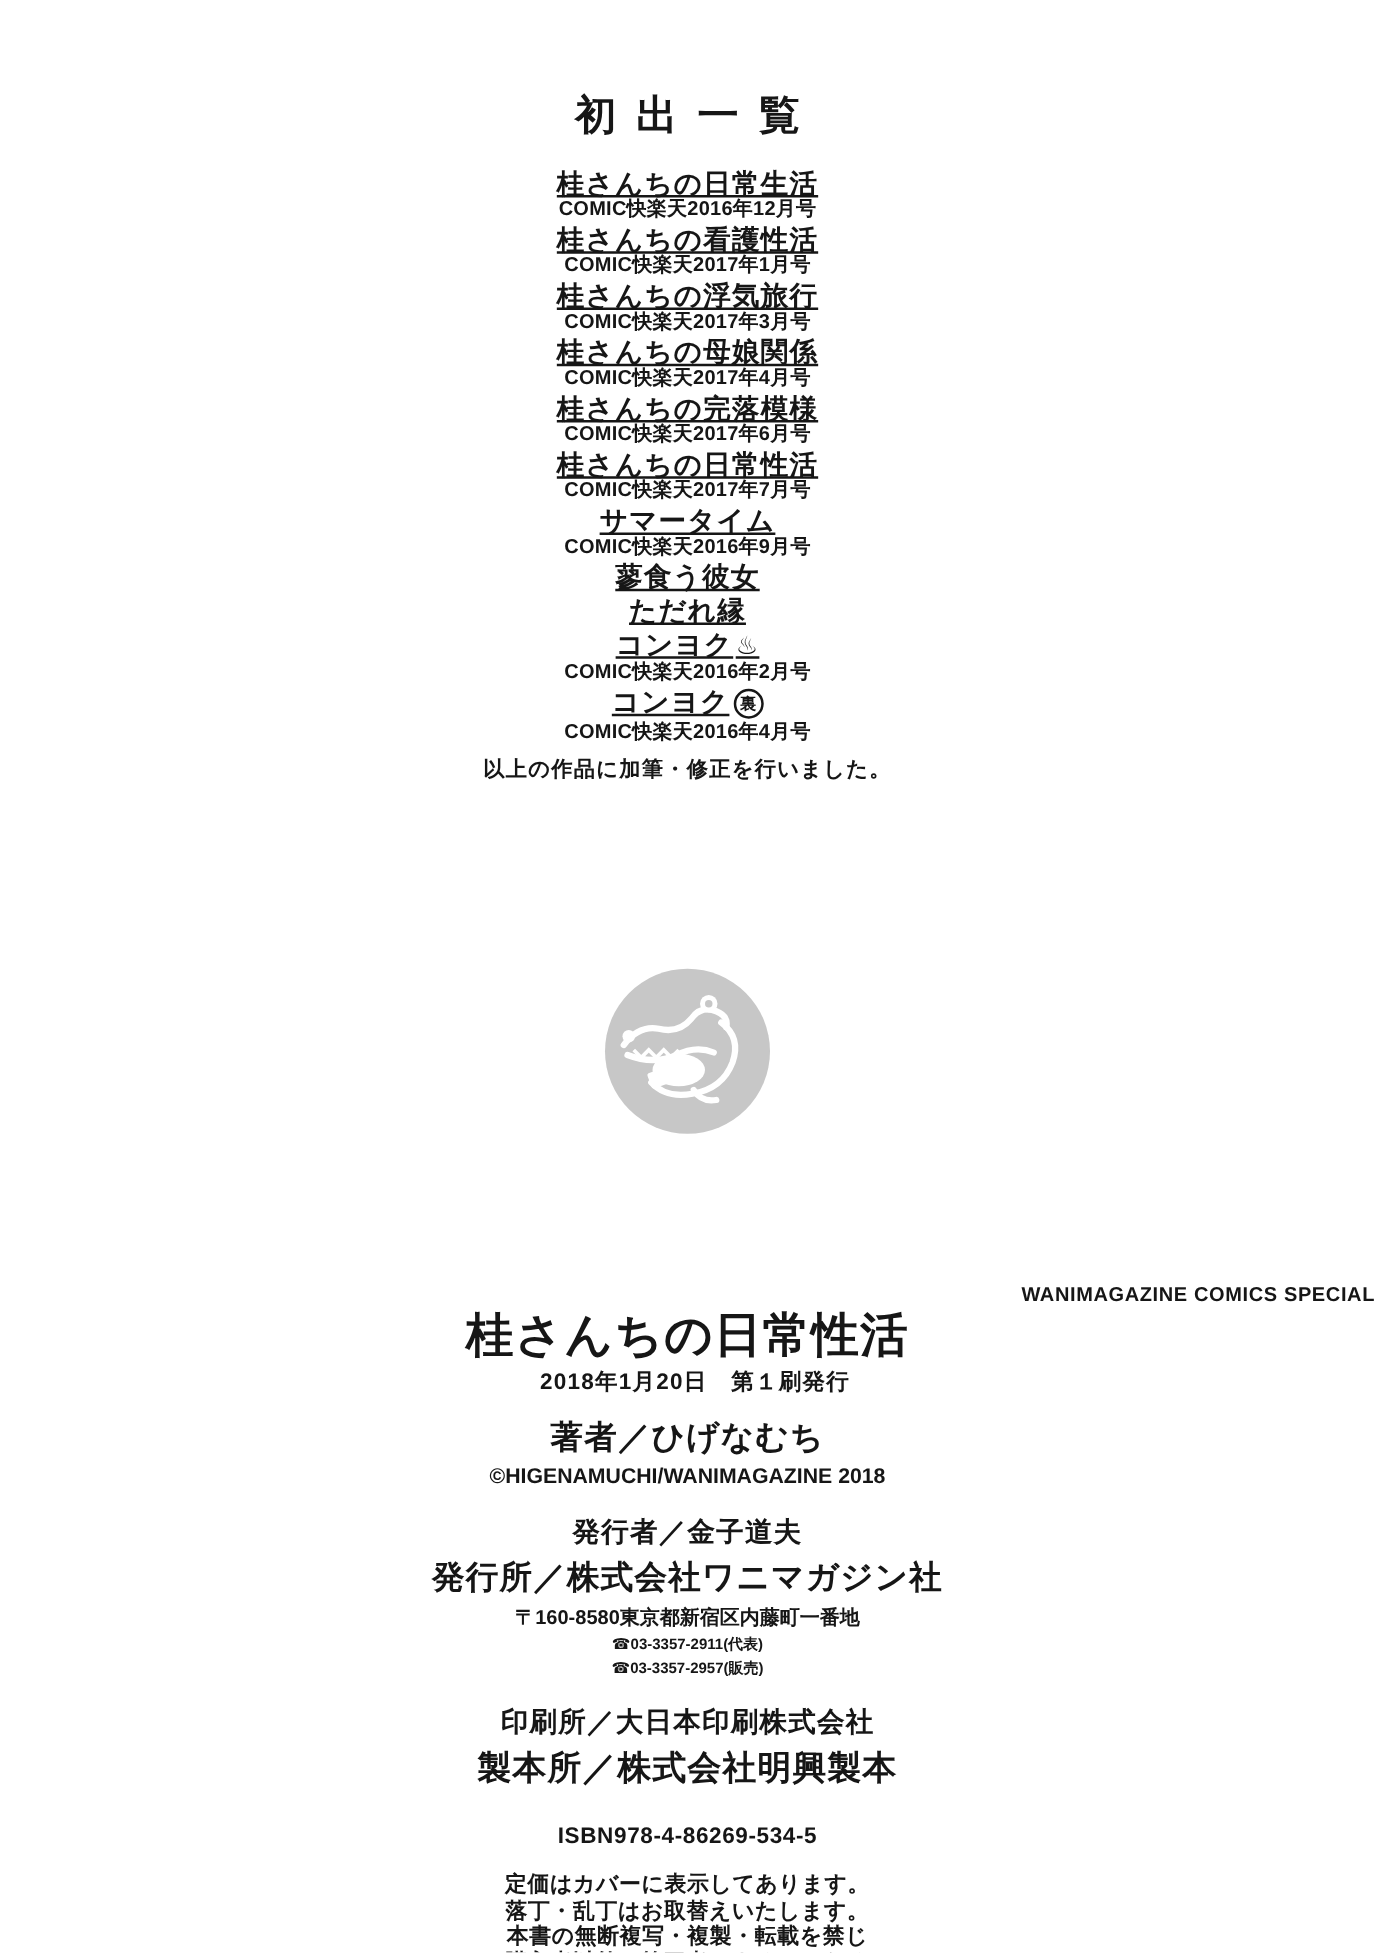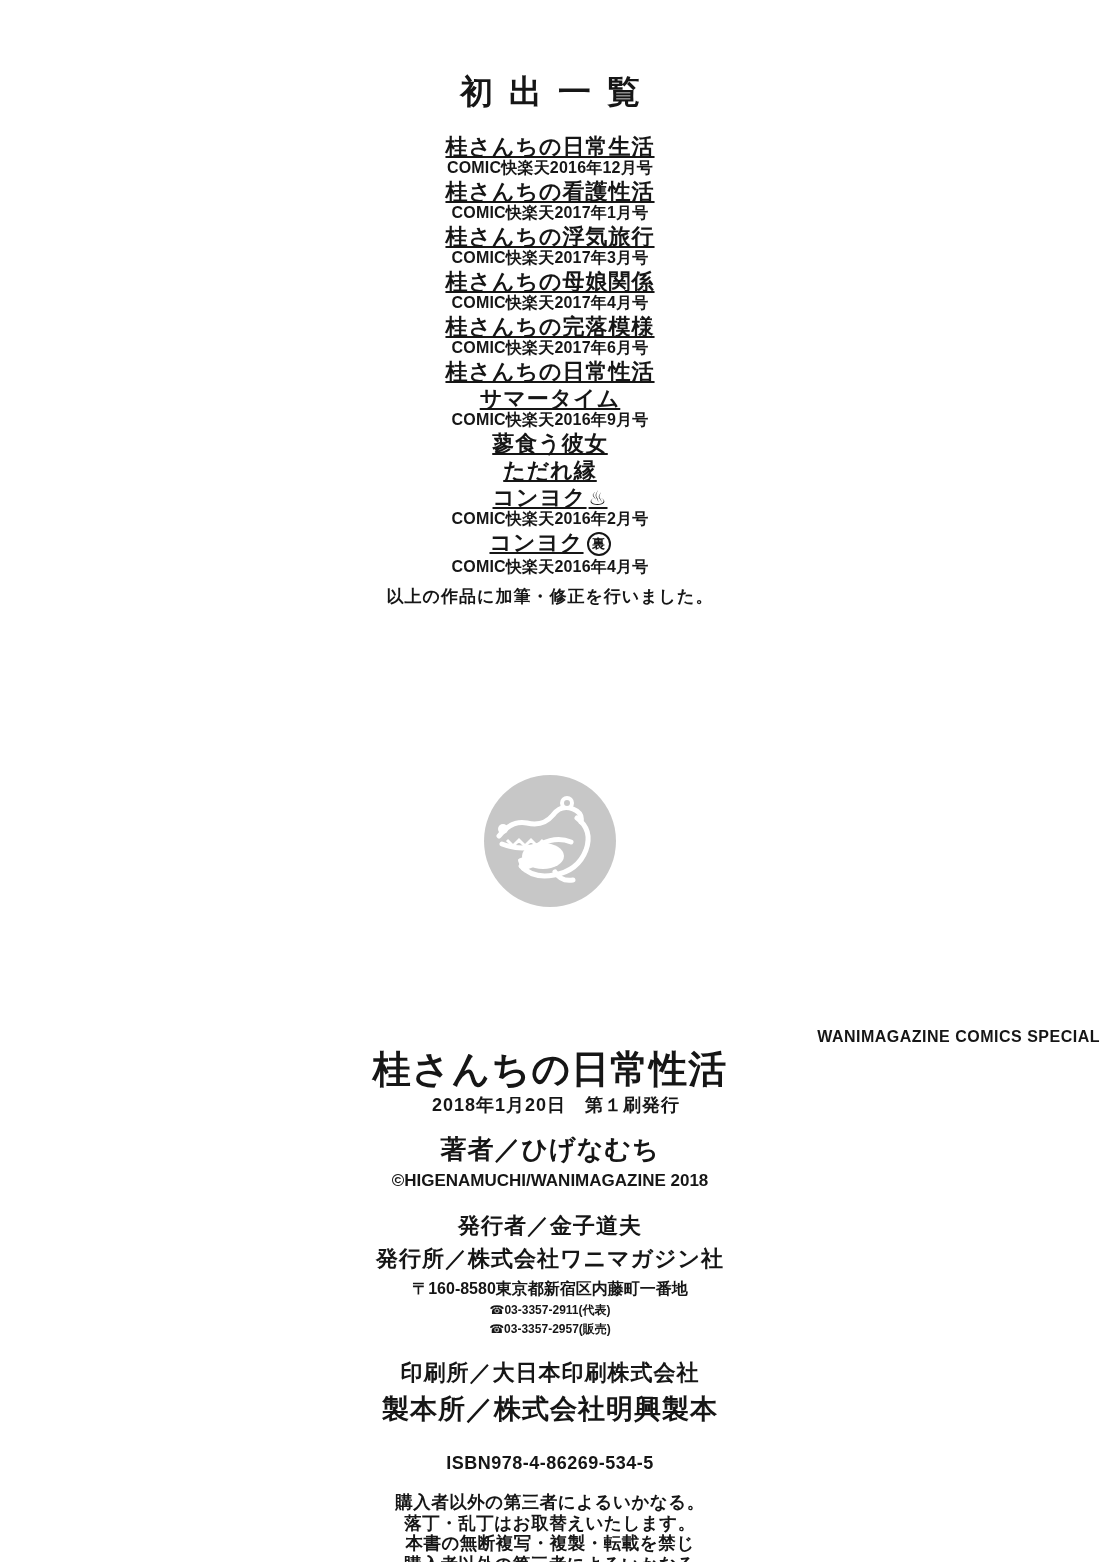--- a/index.html
+++ b/index.html
@@ -53,21 +53,21 @@
   }
 
   
   .colophon { top: 1028px; }
   .series     { font-size: 16px; letter-spacing: 0.5px; text-align: right; }
   .book-title { font-size: 38px; line-height: 44px; letter-spacing: 1px; margin-top: 1px; }
   .print-date { font-size: 18px; margin-top: 2px; letter-spacing: 1px; padding-left: 12px; }
   .author     { font-size: 26px; margin-top: 15px; letter-spacing: 1px; }
   .copyright  { font-size: 17px; margin-top: 4px; }
   .pub-person { font-size: 22px; margin-top: 20px; letter-spacing: 1px; }
-  .pub-company{ font-size: 22px; margin-top: 3px; letter-spacing: 1px; }
+  .pub-company{ font-size: 26px; margin-top: 3px; letter-spacing: 1px; }
   .address    { font-size: 16px; margin-top: 5px; }
   .phone      { font-size: 12px; margin-top: 2px; }
   .printer    { font-size: 22px; margin-top: 20px; letter-spacing: 1px; }
   .bindery    { font-size: 27px; margin-top: 3px; letter-spacing: 1px; }
   .isbn       { font-size: 18px; margin-top: 26px; letter-spacing: 0.5px; }
   .notices    { font-size: 17.5px; margin-top: 18px; line-height: 20.5px; letter-spacing: 0.5px; }
 </style>
 </head>
 <body>
 
@@ -91,20 +91,21 @@
     <div class="entry">
       <div class="entry-title">桂さんちの母娘関係</div>
       <div class="entry-source">COMIC快楽天2017年4月号</div>
     </div>
     <div class="entry">
       <div class="entry-title">桂さんちの完落模様</div>
       <div class="entry-source">COMIC快楽天2017年6月号</div>
     </div>
     <div class="entry">
       <div class="entry-title">桂さんちの日常性活</div>
+      <div class="entry-source">COMIC快楽天2017年7月号</div>
     </div>
     <div class="entry">
       <div class="entry-title">サマータイム</div>
       <div class="entry-source">COMIC快楽天2016年9月号</div>
     </div>
     <div class="entry">
       <div class="entry-title">蓼食う彼女</div>
     </div>
     <div class="entry">
       <div class="entry-title">ただれ縁</div>
@@ -147,21 +148,21 @@
     <div class="copyright">©HIGENAMUCHI/WANIMAGAZINE 2018</div>
     <div class="pub-person">発行者／金子道夫</div>
     <div class="pub-company">発行所／株式会社ワニマガジン社</div>
     <div class="address">〒160-8580東京都新宿区内藤町一番地</div>
     <div class="phone">☎03-3357-2911(代表)</div>
     <div class="phone">☎03-3357-2957(販売)</div>
     <div class="printer">印刷所／大日本印刷株式会社</div>
     <div class="bindery">製本所／株式会社明興製本</div>
     <div class="isbn">ISBN978-4-86269-534-5</div>
     <div class="notices">
-      <div>購入者以外の第三者によるいかなる。</div>
+      <div>定価はカバーに表示してあります。</div>
       <div>落丁・乱丁はお取替えいたします。</div>
       <div>本書の無断複写・複製・転載を禁じ</div>
       <div>購入者以外の第三者によるいかなる</div>
 
     </div>
   </div>
 
 </div>
 
 </body></html>

